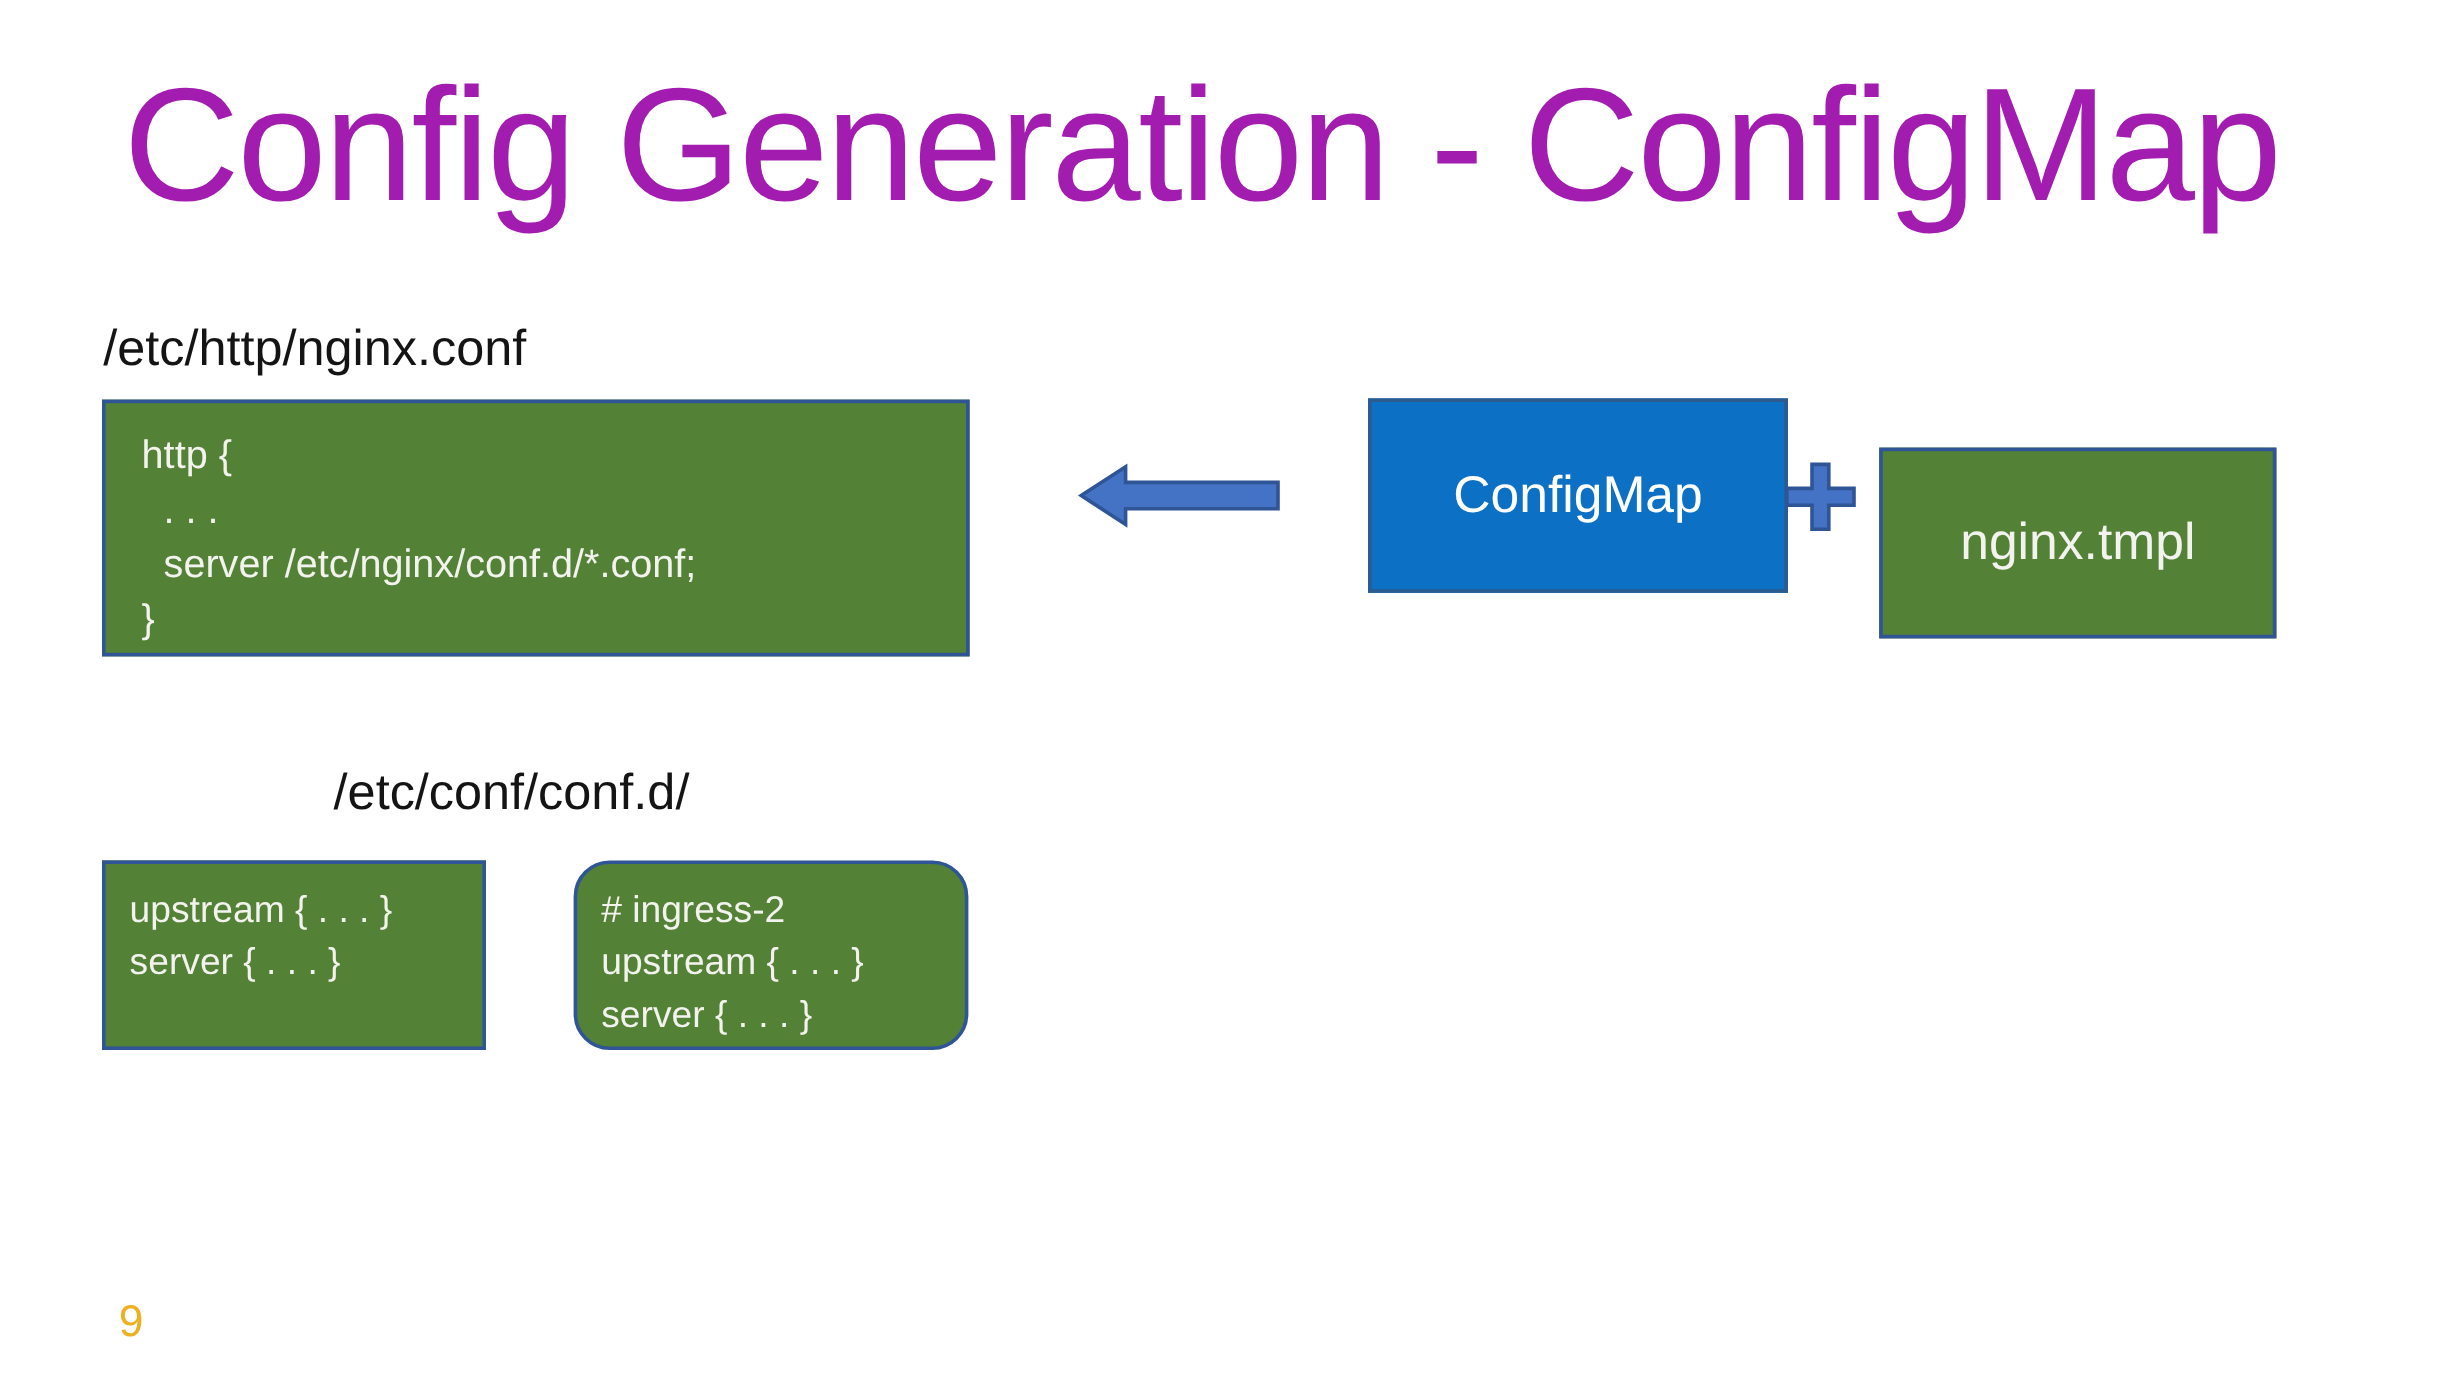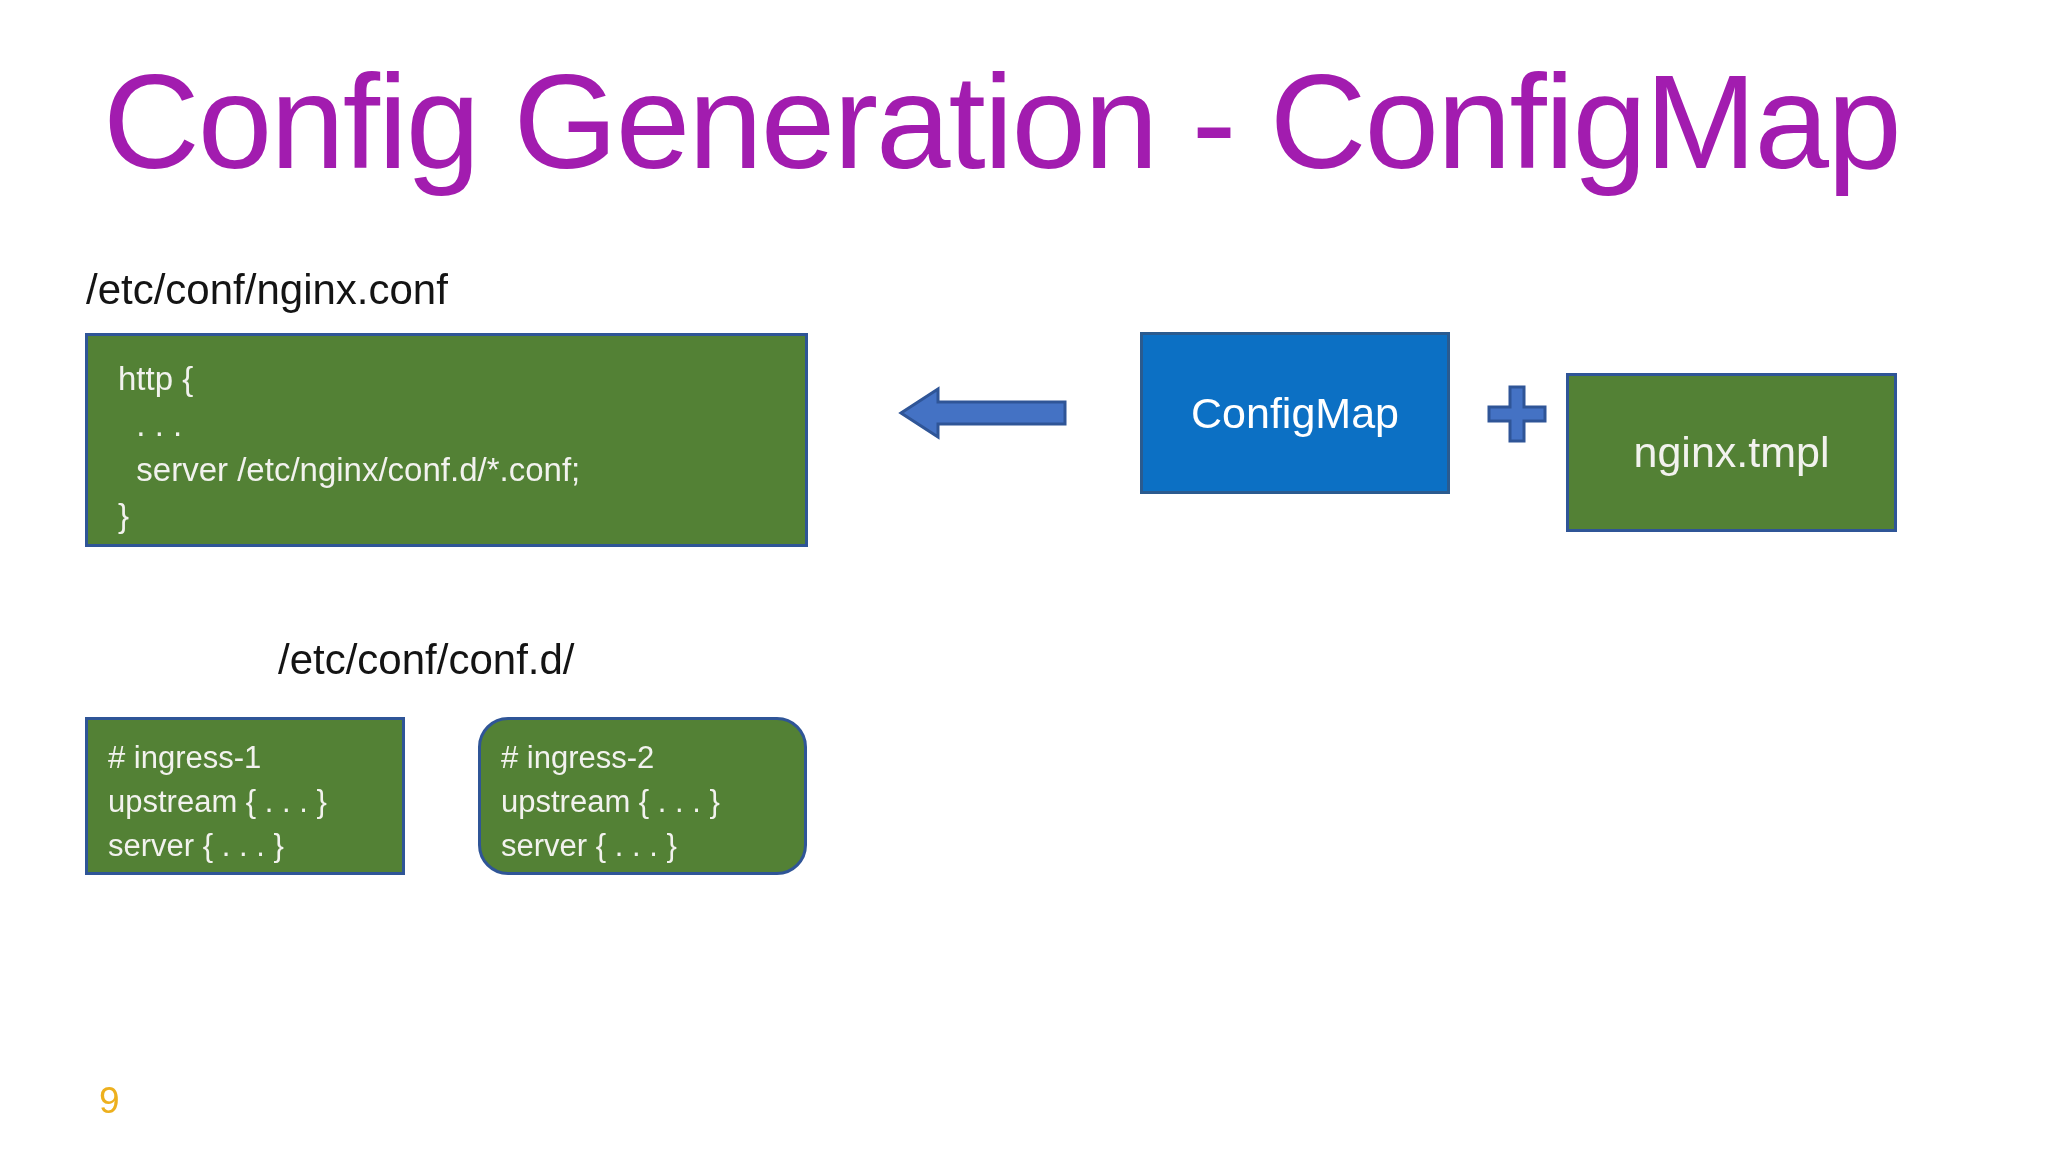--- a/index.html
+++ b/index.html
@@ -53,21 +53,21 @@
     left: 85px; top: 333px;
     width: 723px; height: 214px;
     padding: 20px 0 12px 30px;
     font-size: 33px;
     line-height: 1.38;
   }
   .code-line { white-space: pre; }
 
   .box-configmap {
     left: 1140px; top: 332px;
-    width: 310px; height: 162px;
+    width: 350px; height: 162px;
     display: flex; align-items: center; justify-content: center;
     font-size: 43px;
   }
   .box-nginx-tmpl {
     left: 1566px; top: 332px;
     width: 331px; height: 159px;
     display: flex; align-items: center; justify-content: center;
     font-size: 43px;
     margin-top: 41px;
   }
@@ -97,21 +97,21 @@
     color: #EDB01E;
   }
 </style>
 </head>
 <body>
 
 <div class="slide">
 
   <div class="abs slide-title">Config Generation - ConfigMap</div>
 
-  <div class="abs path-label label-nginx-conf">/etc/conf/nginx.conf</div>
+  <div class="abs path-label label-nginx-conf">/etc/http/nginx.conf</div>
 
   <div class="abs green-box box-nginx-conf">
     <div class="code-line">http {</div>
     <div class="code-line">  . . .</div>
     <div class="code-line">  server /etc/nginx/conf.d/*.conf;</div>
     <div class="code-line">}</div>
   </div>
 
   <div class="abs arrow-wrap">
     <svg width="170" height="54" viewBox="0 0 170 54">
@@ -129,21 +129,20 @@
     </svg>
   </div>
 
   <div class="abs green-box box-nginx-tmpl">
     <span>nginx.tmpl</span>
   </div>
 
   <div class="abs path-label label-conf-d">/etc/conf/conf.d/</div>
 
   <div class="abs green-box box-ingress-1">
-    <div class="code-line"># ingress-1</div>
     <div class="code-line">upstream { . . . }</div>
     <div class="code-line">server { . . . }</div>
   </div>
 
   <div class="abs green-box box-ingress-2">
     <div class="code-line"># ingress-2</div>
     <div class="code-line">upstream { . . . }</div>
     <div class="code-line">server { . . . }</div>
   </div>
 

